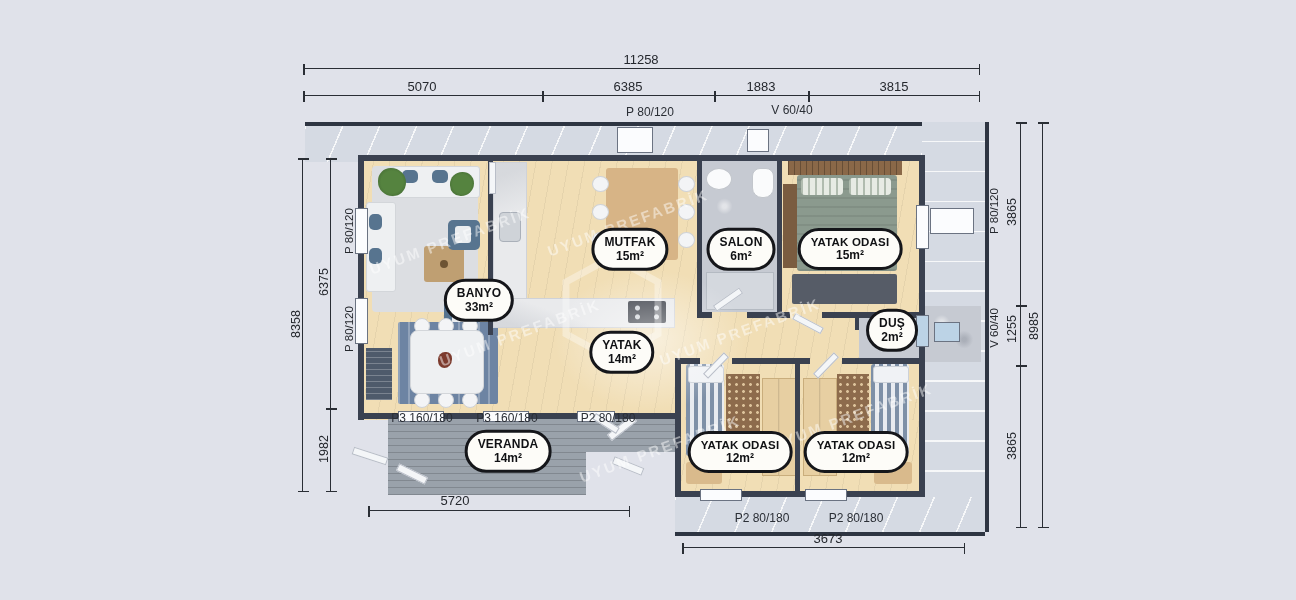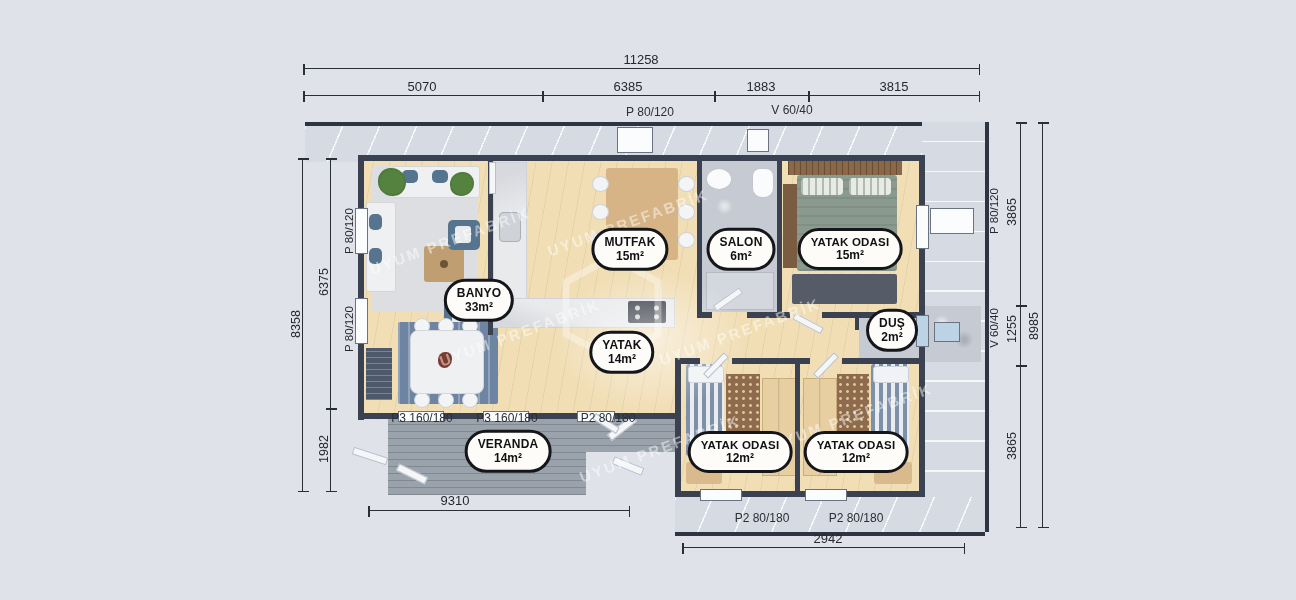--- a/index.html
+++ b/index.html
@@ -274,26 +274,26 @@
   </div>
   <div class="vlabel" style="left:989px;top:319px;">8985</div>
   <div class="dim-v" style="left:1042px;top:122px;height:406px;">
     <span class="tkh" style="top:0;"></span>
       <span class="tkh" style="top:404.5px;"></span>
   </div>
 
   <div class="olabel" style="left:422px;top:411px;z-index:31;">P3 160/180</div>
   <div class="olabel" style="left:507px;top:411px;z-index:31;">P3 160/180</div>
   <div class="olabel" style="left:608px;top:411px;z-index:31;">P2 80/180</div>
-  <div class="hlabel" style="left:455px;top:493px;">9310</div>
+  <div class="hlabel" style="left:455px;top:493px;">5720</div>
   <div class="dim-h" style="left:368px;top:510px;width:262px;">
     <span class="tkv" style="left:0;"></span>
       <span class="tkv" style="left:260.5px;"></span>
   </div>
   <div class="olabel" style="left:762px;top:511px;">P2 80/180</div>
   <div class="olabel" style="left:856px;top:511px;">P2 80/180</div>
-  <div class="hlabel" style="left:828px;top:531px;">2942</div>
+  <div class="hlabel" style="left:828px;top:531px;">3673</div>
   <div class="dim-h" style="left:682px;top:547px;width:283px;">
     <span class="tkv" style="left:0;"></span>
       <span class="tkv" style="left:281.5px;"></span>
   </div>
 
 </div>
 
 </body></html>

